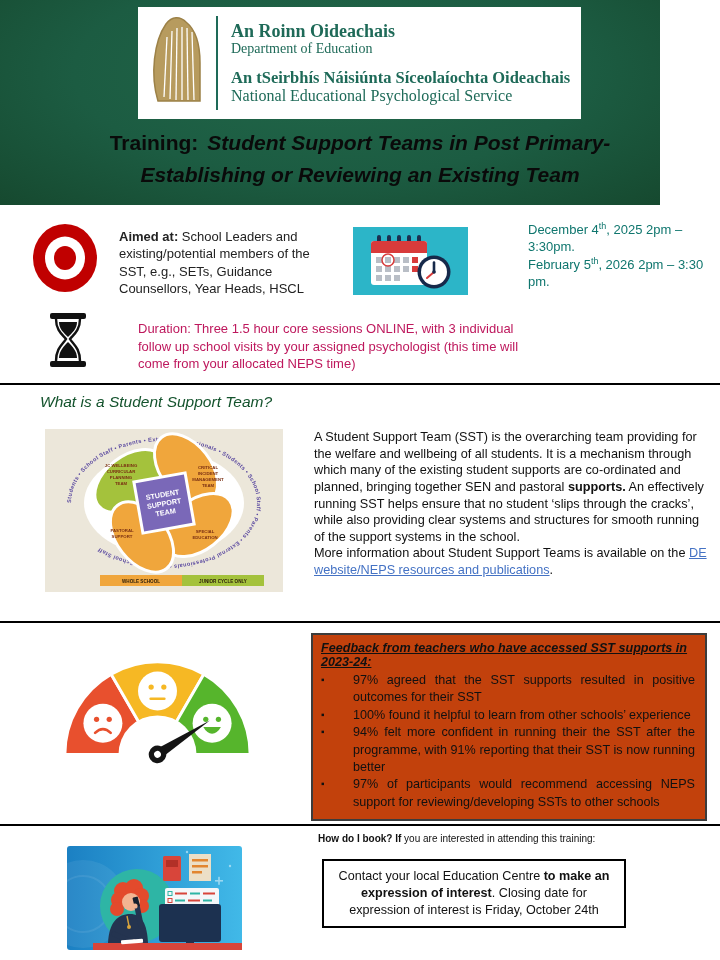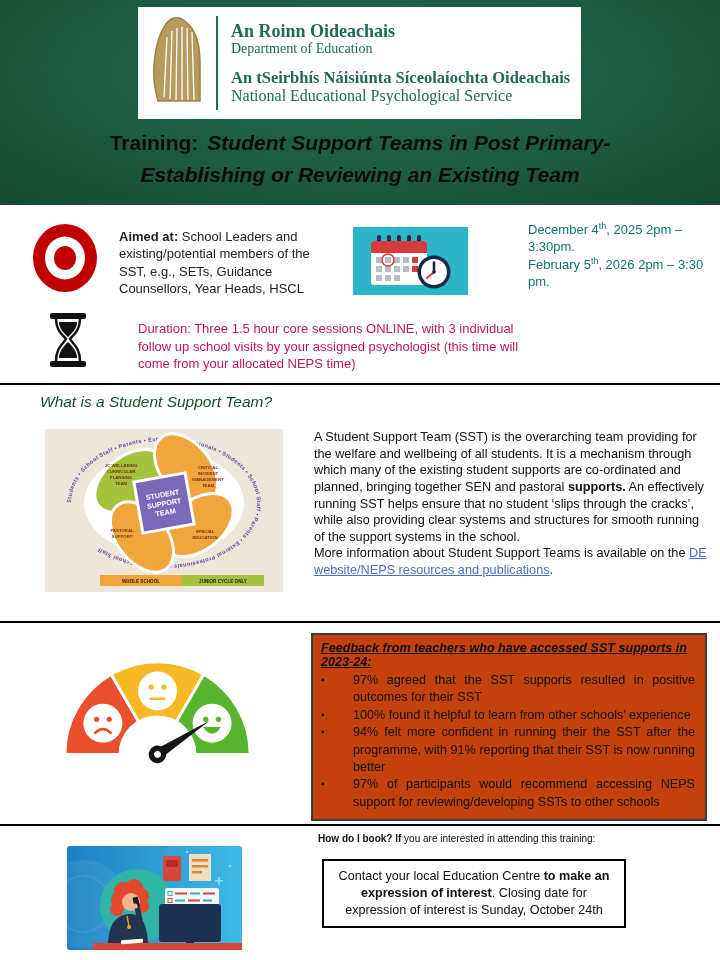--- a/index.html
+++ b/index.html
@@ -2,21 +2,21 @@
 <html><head>
 <meta charset="utf-8">
 <style>
   html,body { margin:0; padding:0; }
   body {
     width:720px; height:960px; position:relative; overflow:hidden;
     background:#ffffff; font-family:"Liberation Sans", sans-serif; color:#1a1a1a;
   }
   
   .header {
-    position:absolute; left:0; top:0; width:720px; height:205px;
+    position:absolute; left:0; top:0; width:660px; height:205px;
     background: radial-gradient(ellipse at 50% 35%, #216749 0%, #1c5c42 55%, #16492f 100%);
   }
   .logo-box {
     position:absolute; left:138px; top:7px; width:443px; height:112px;
     background:#ffffff; display:flex; align-items:center;
   }
   .harp-wrap { margin-left:12px; width:52px; flex:0 0 auto; }
   .logo-divider { width:2px; height:94px; background:#1e6a58; margin:0 13px 0 14px; flex:0 0 auto; }
   .logo-text { font-family:"Liberation Serif", serif; color:#1e6a58; line-height:1.16; }
   .lt1 { font-size:18px; font-weight:bold; }
@@ -352,14 +352,14 @@
     <rect x="26" y="97" width="149" height="7" fill="#d8453a"></rect>
     <rect x="54" y="93.5" width="22" height="4" rx="1" fill="#ffffff" transform="rotate(-4 65 95)"></rect>
   </svg>
 </div>
 
 <div class="book-intro">
   <span class="b">How do I book? If</span><span> you are interested in attending this training:</span>
 </div>
 
 <div class="book-box">
-  <span>Contact your local Education Centre </span><span class="b">to make an expression of interest</span><span>. Closing date for expression of interest is Sunday, October 24th</span>
+  <span>Contact your local Education Centre </span><span class="b">to make an expression of interest</span><span>. Closing date for expression of interest is Friday, October 24th</span>
 </div>
 
 </body></html>

